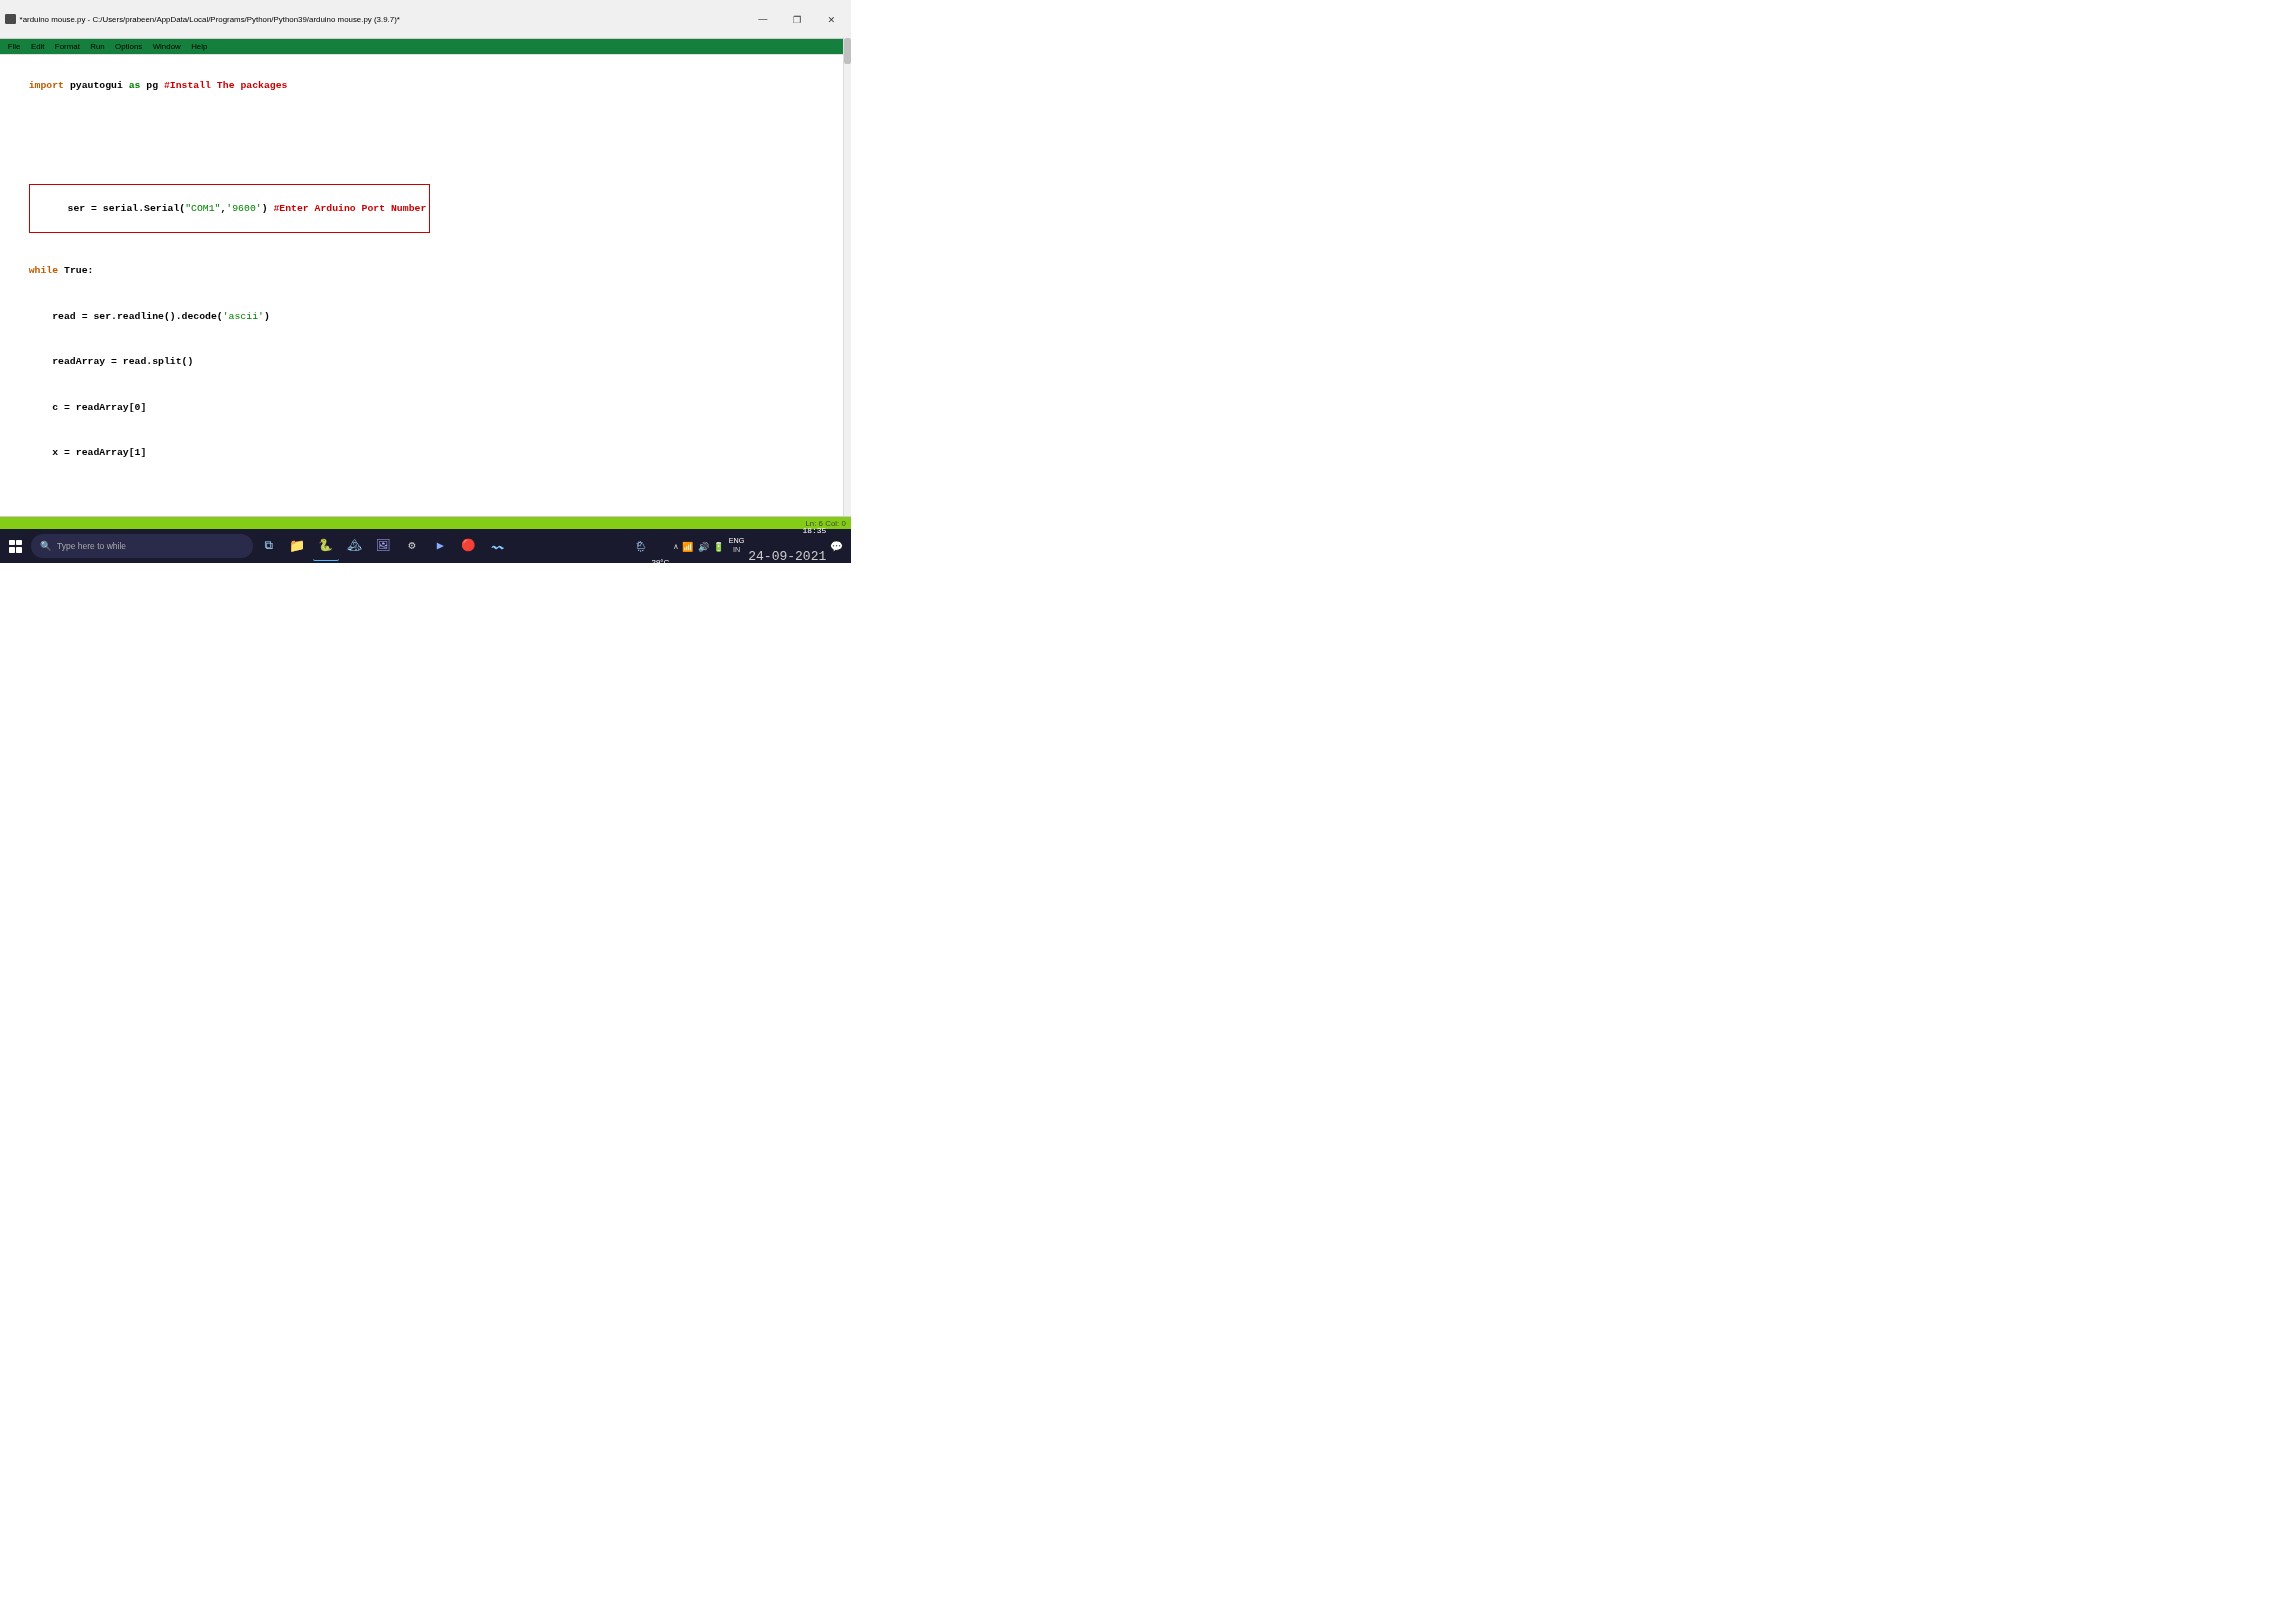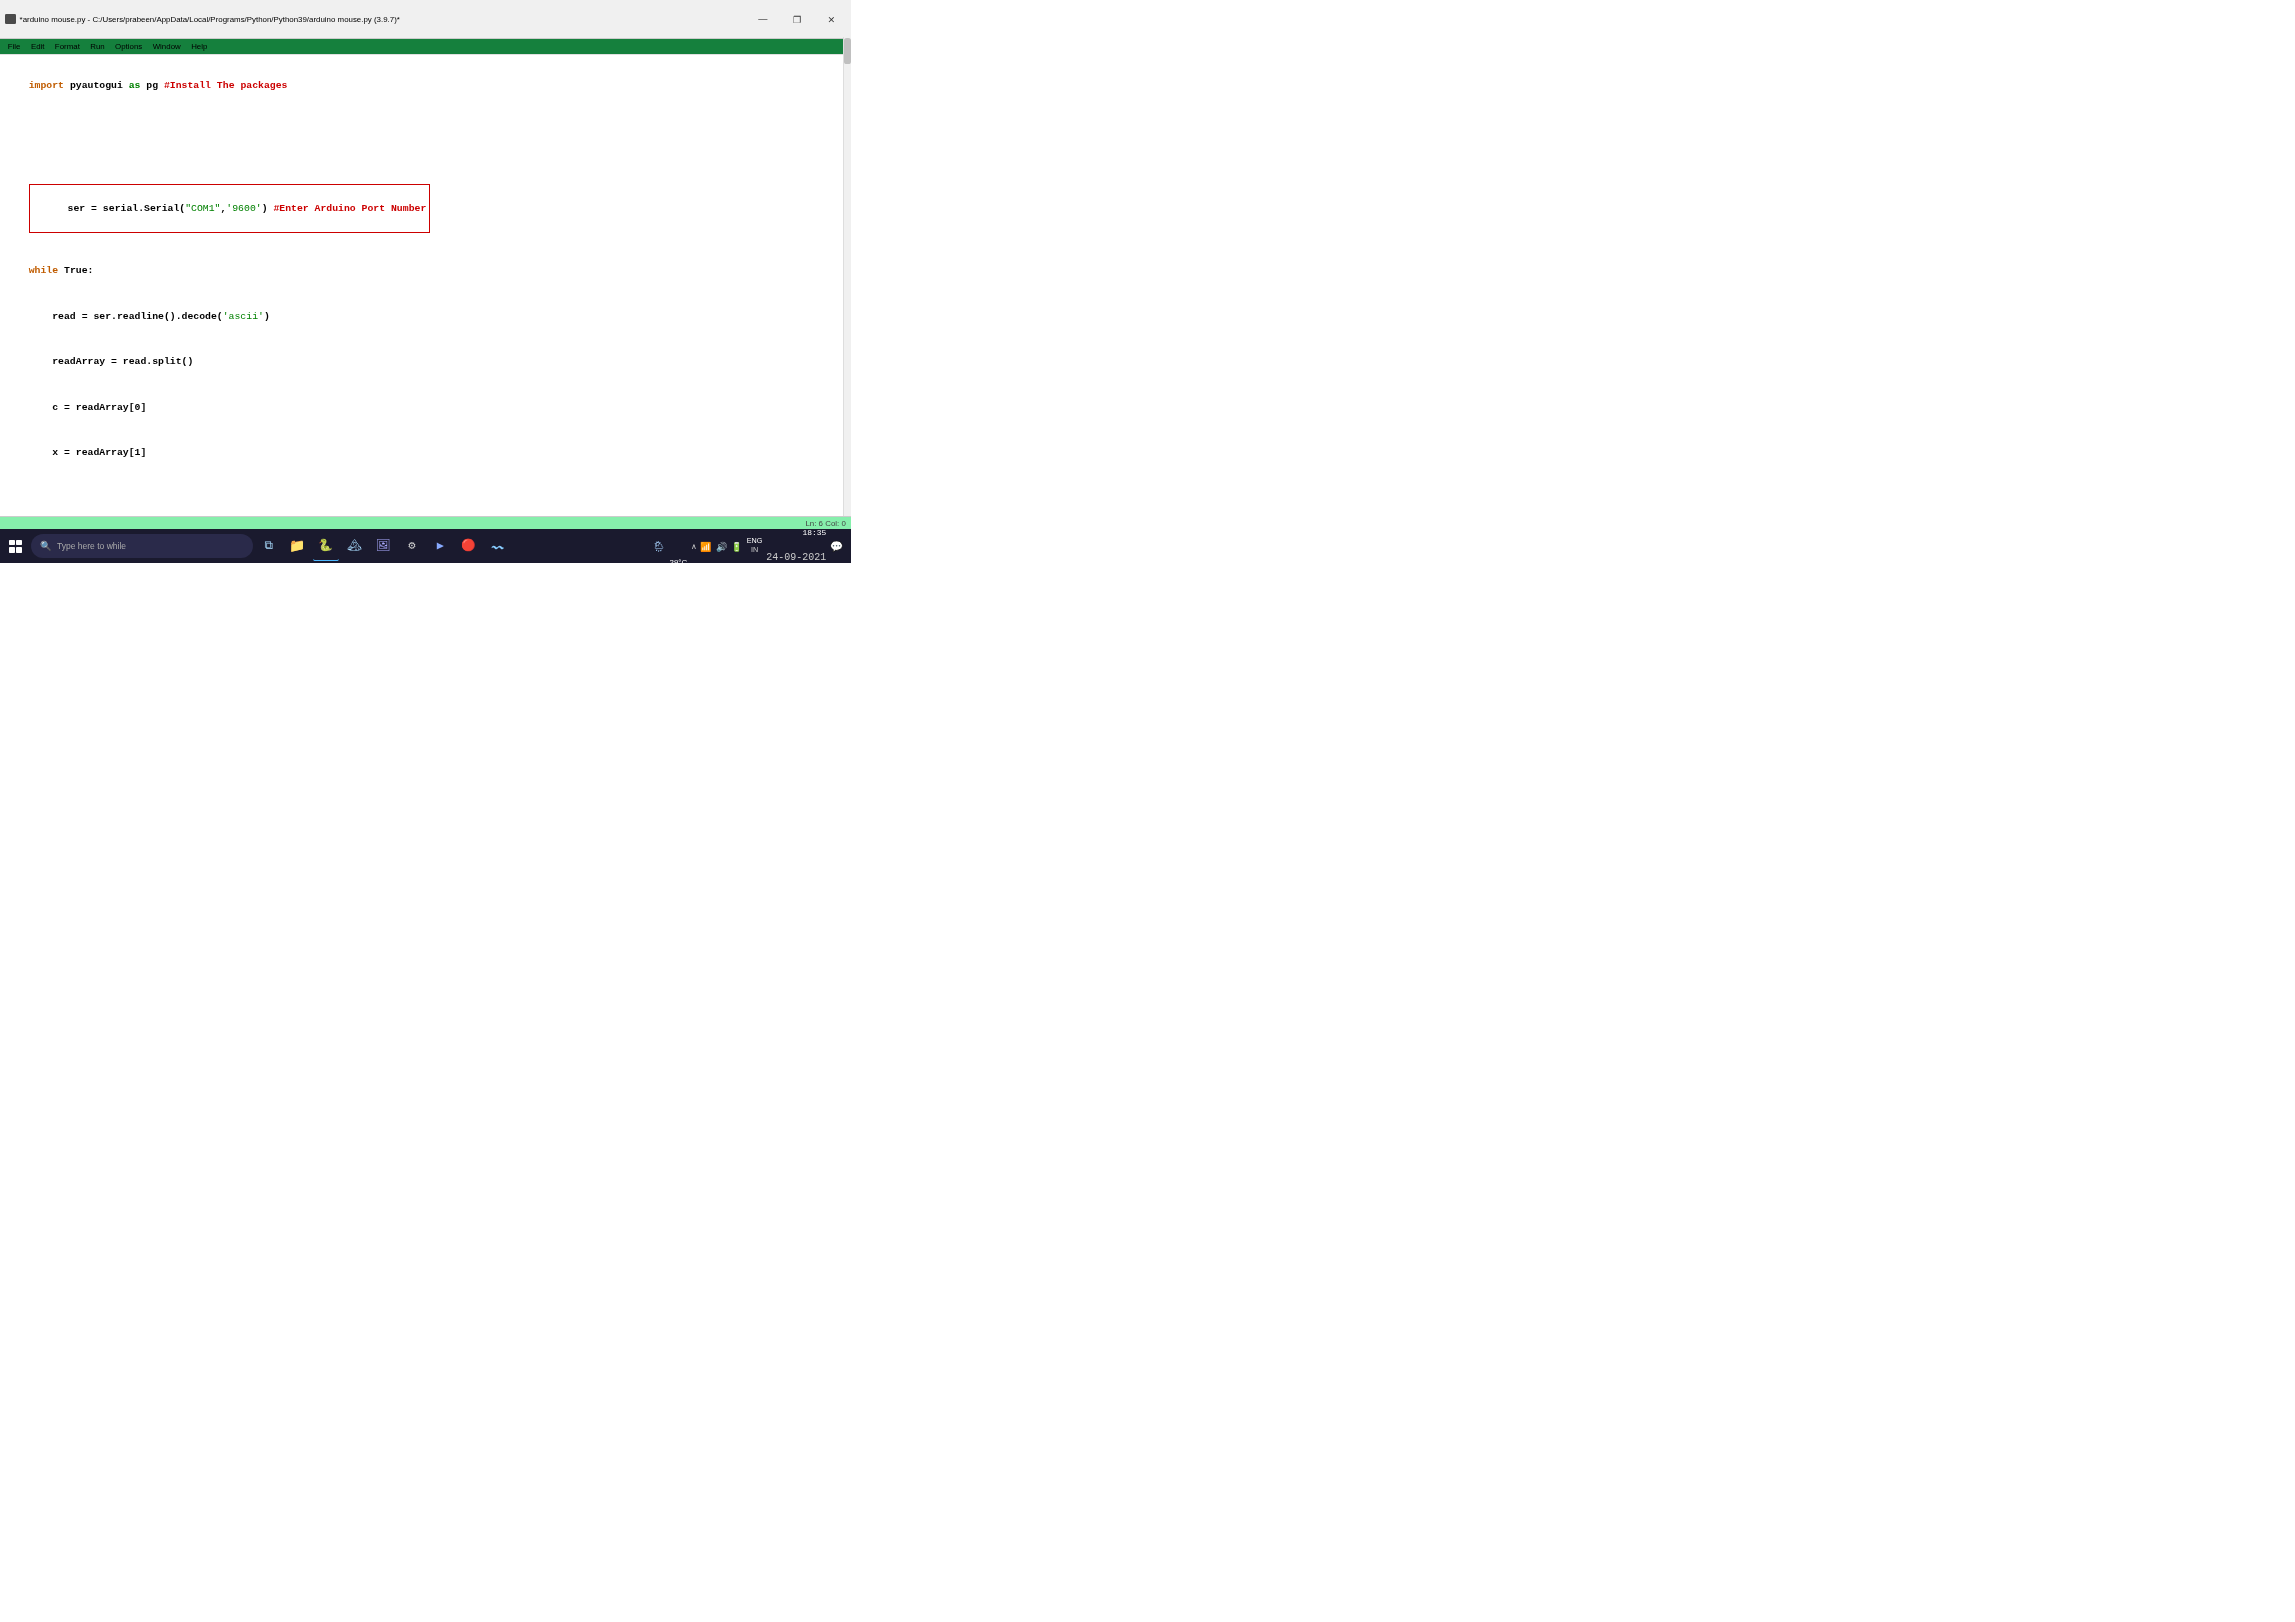--- a/index.html
+++ b/index.html
@@ -102,21 +102,21 @@
 
     
     .status-bar {
       position: absolute;
       bottom: 34px;
       right: 0;
       font-family: 'Segoe UI', sans-serif;
       font-size: 7.9px;
       color: #444;
       padding: 1.3px 5.2px;
-      background: #86efac;
+      background: #84cc16;
       border-top: 0.7px solid #ccc;
       width: 100%;
       display: flex;
       justify-content: flex-end;
     }
 
     
     .taskbar {
       position: absolute;
       bottom: 0;
@@ -364,19 +364,19 @@
     <span style="font-size:9.2px; color:#fff;">🔊</span>
     <span style="font-size:9.2px; color:#fff;">🔋</span>
 
     <div style="text-align:center; line-height:1.2;">
       <div style="font-size:7.2px; color:#fff;">ENG</div>
       <div style="font-size:7.2px; color:#ccc;">IN</div>
     </div>
 
     <div class="clock">
       <div style="font-size:7.9px; color:#fff;">18:35</div>
-      <div style="font-size:10px; color:#ccc;margin-top:13px;">24-09-2021</div>
+      <div style="font-size:13px; color:#ccc;margin-top:13px;">24-09-2021</div>
     </div>
 
     <span style="font-size:10.5px; color:#fff;">💬</span>
   </div>
 </div>
 
 
 </body></html>

